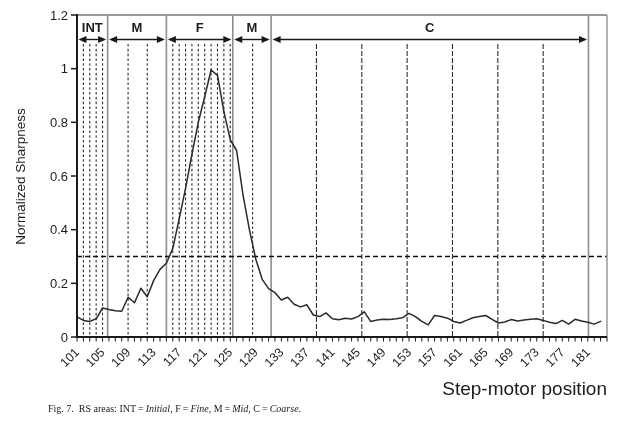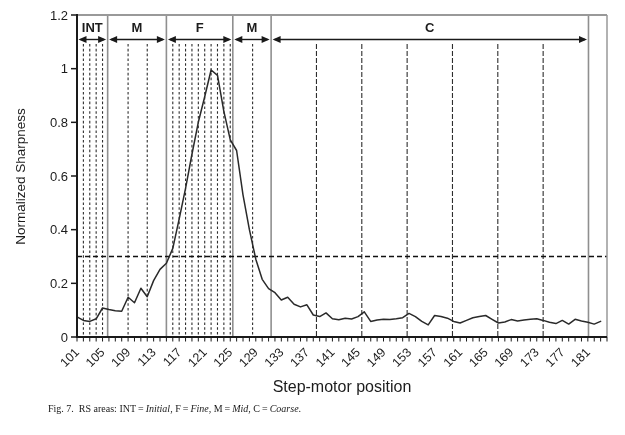--- a/index.html
+++ b/index.html
@@ -15,22 +15,22 @@
     position:absolute;
     left:-79px;top:168px;
     width:200px;height:17px;
     text-align:center;
     font-size:13.5px;color:#1c1c1c;
     transform:rotate(-90deg);
   }
   #x-axis-title{
     position:absolute;
     left:77px;top:378px;width:530px;
-    text-align:center;
-    font-size:16px;color:#1c1c1c;
+    text-align:right;
+    font-size:19px;color:#1c1c1c;
   }
   #caption{
     position:absolute;
     left:0;top:403px;width:625px;
     text-align:left;
     font-family:"Liberation Serif", serif;
     font-size:10px;color:#1a1a1a;margin-left:48px;
   }
   #caption i{font-style:italic;}
 </style>

